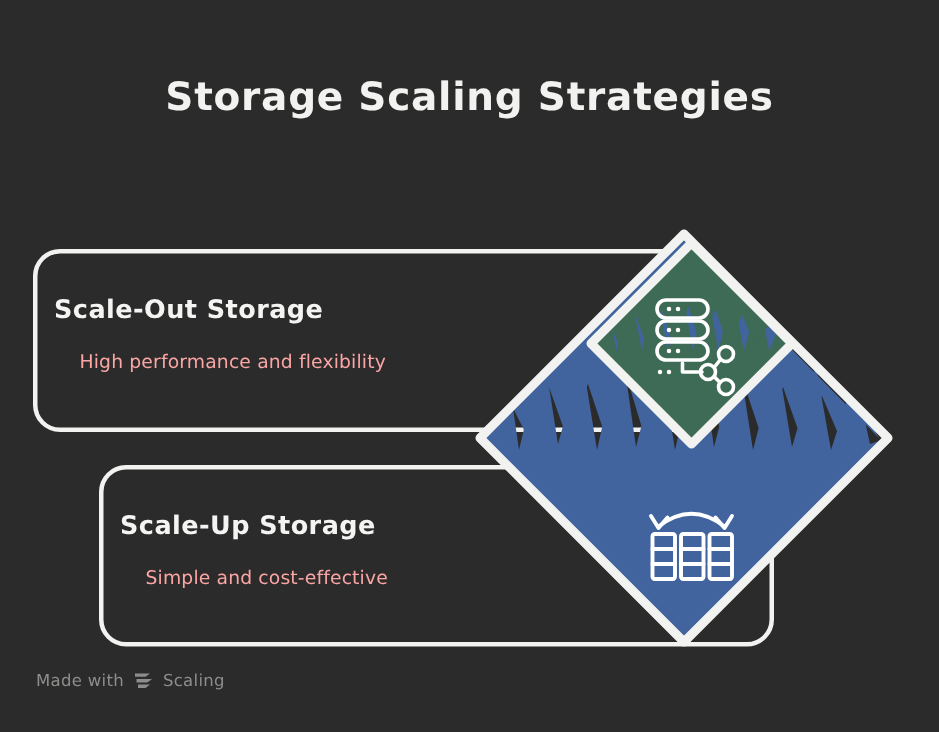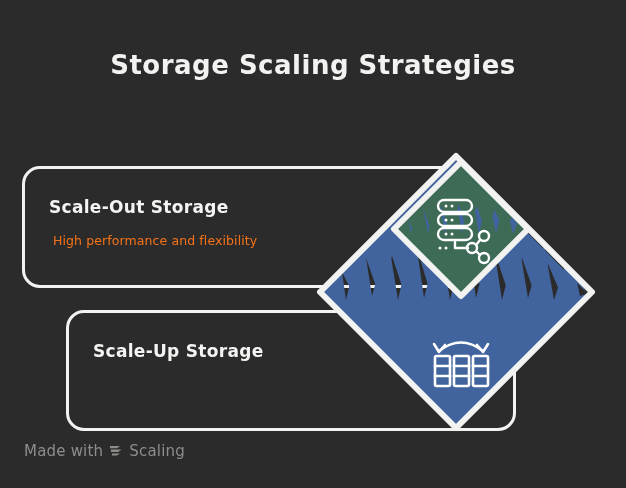--- a/index.html
+++ b/index.html
@@ -50,35 +50,35 @@
   }
   #card-scale-up {
     left: 22px;
     top: 310px;
     width: 450px;
     height: 121px;
     margin-left: 44px;
   }
   .card-title {
     position: absolute;
-    left: 24px;
+    left: 11px;
     top: 28px;
     font-size: 17px;
     font-weight: bold;
     color: #f4f4f2;
     letter-spacing: 0.3px;
     white-space: nowrap;
   }
   .card-desc {
     position: absolute;
     left: 28px;
     top: 64px;
     font-size: 12.5px;
     font-weight: normal;
-    color: #f97316;
+    color: #fca5a5;
     letter-spacing: 0.1px;
     white-space: nowrap;
   }
 
   
   #diamond-layer {
     position: absolute;
     left: 0;
     top: 0;
     width: 626px;
@@ -91,39 +91,40 @@
   
   #footer-credit {
     position: absolute;
     left: 24px;
     bottom: 28px;
     display: flex;
     align-items: center;
     gap: 6px;
     z-index: 5;
     color: #8d8d8b;
-    font-size: 15px;
+    font-size: 11px;
     letter-spacing: 0.2px;
   }
   #footer-credit .logo { display: block; }
 </style>
 </head>
 <body>
 
 <div id="stage">
 
   <div id="page-title">Storage Scaling Strategies</div>
 
   <div class="card" id="card-scale-out">
     <div class="card-title">Scale-Out Storage</div>
     <div class="card-desc">High performance and flexibility</div>
   </div>
 
   <div class="card" id="card-scale-up">
     <div class="card-title">Scale-Up Storage</div>
+    <div class="card-desc">Simple and cost-effective</div>
   </div>
 
   <svg id="diamond-layer" viewBox="0 0 626 488" width="626" height="488">
 
     <defs>
 
       <clipPath id="clip-blue">
         <path d="M456 156 L592 292 L456 428 L320 292 Z"></path>
       </clipPath>
       <clipPath id="clip-green">

